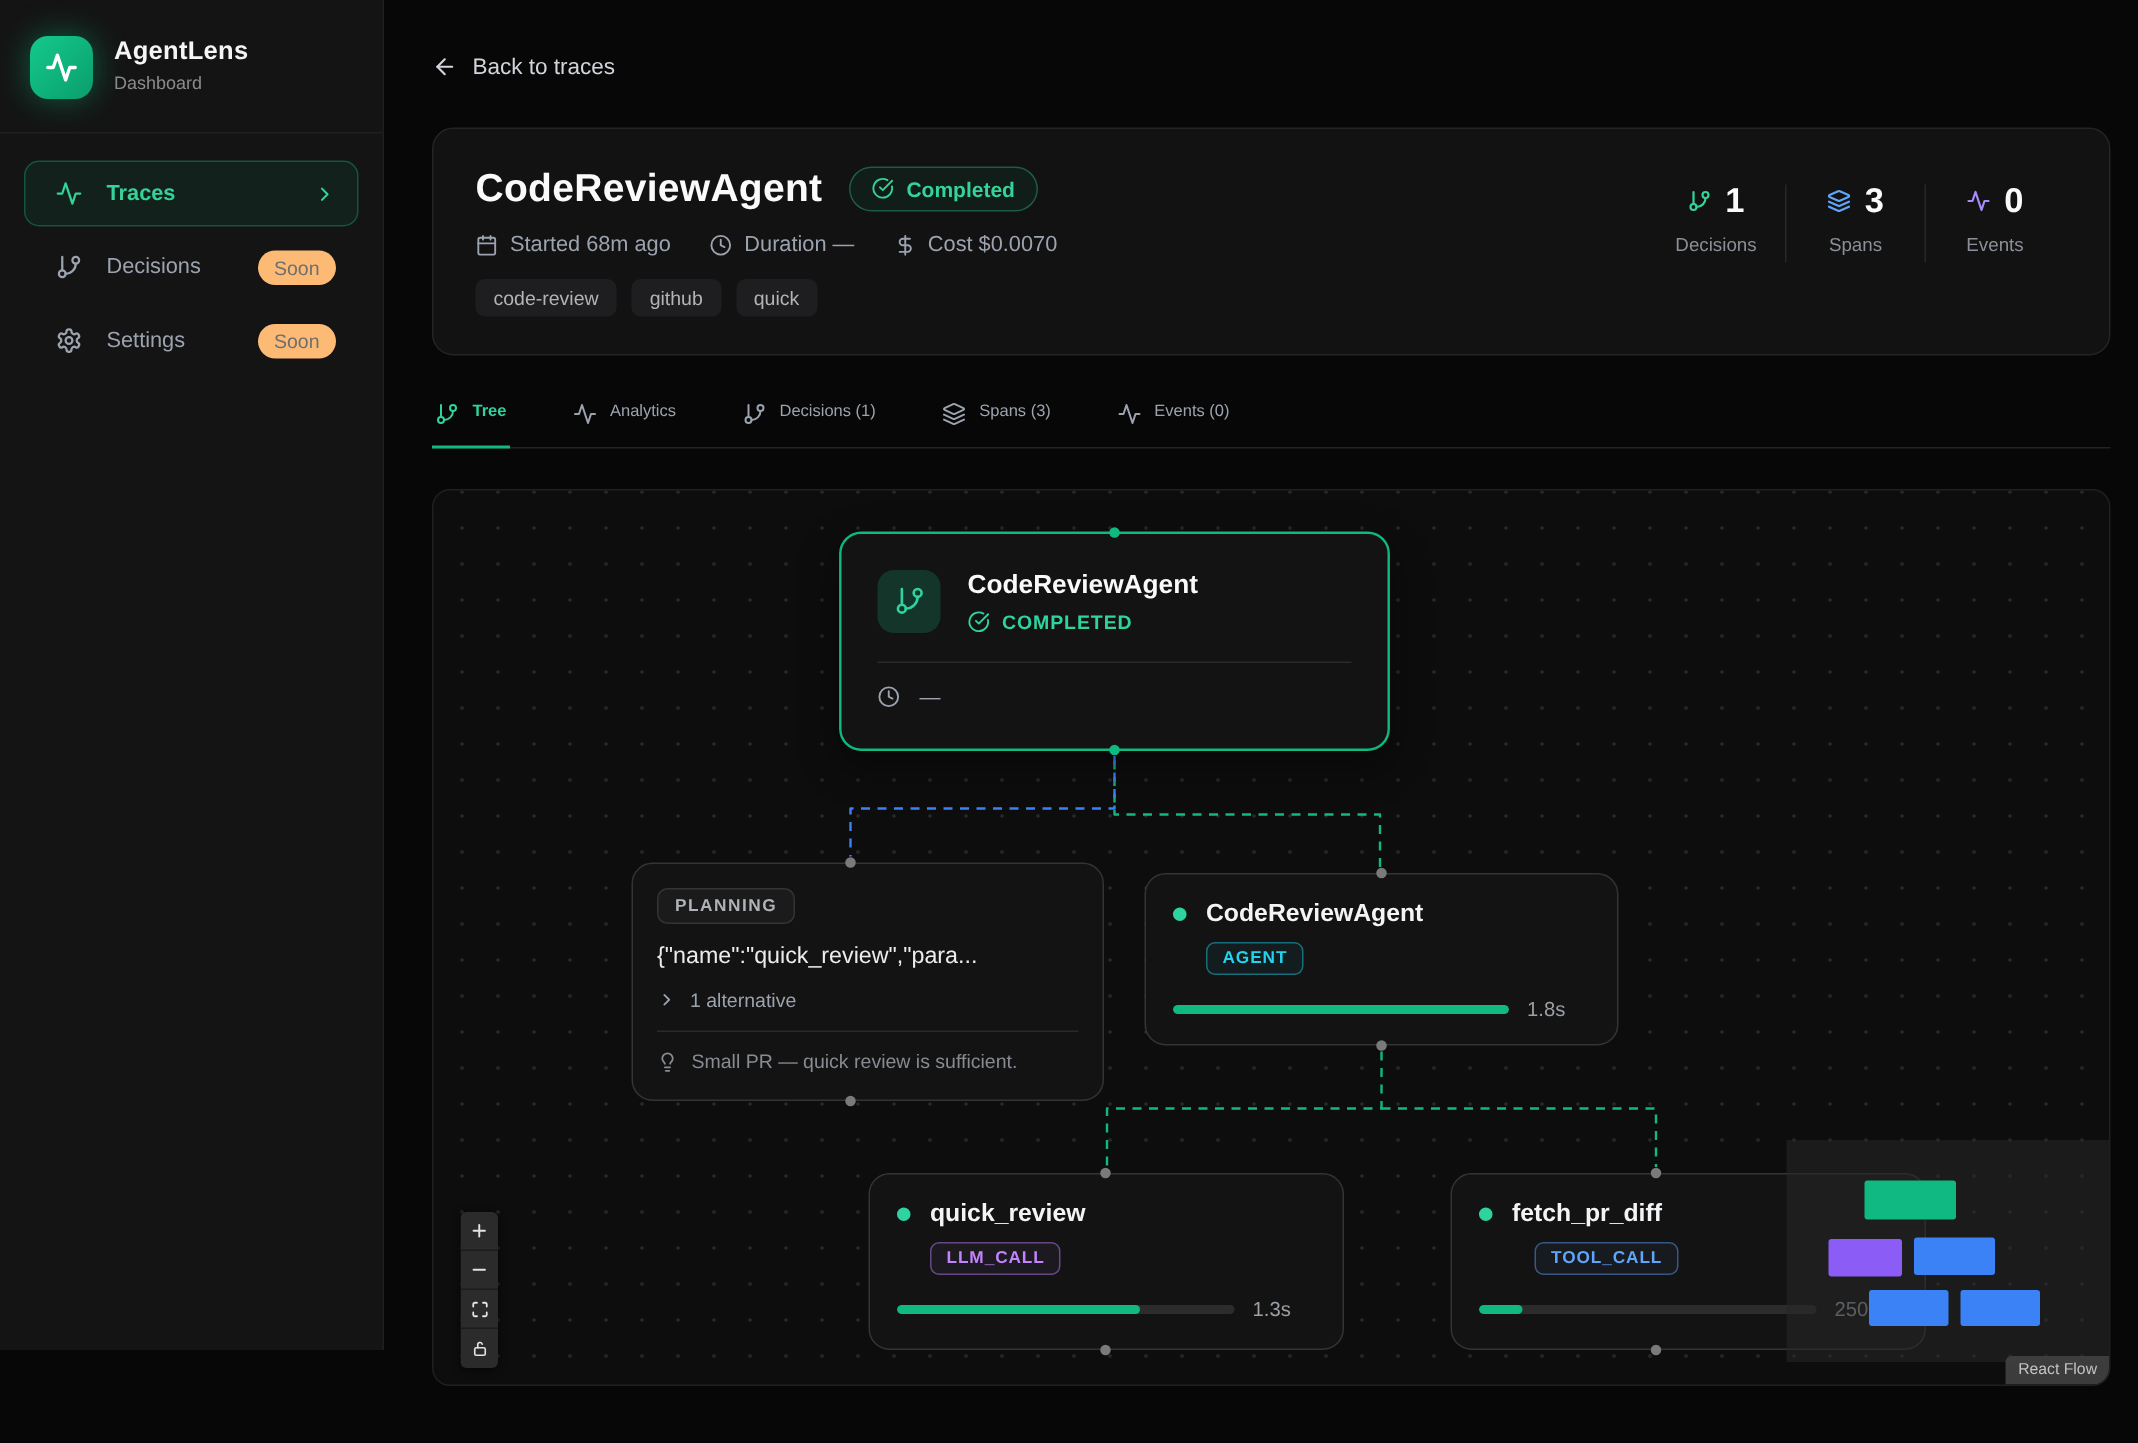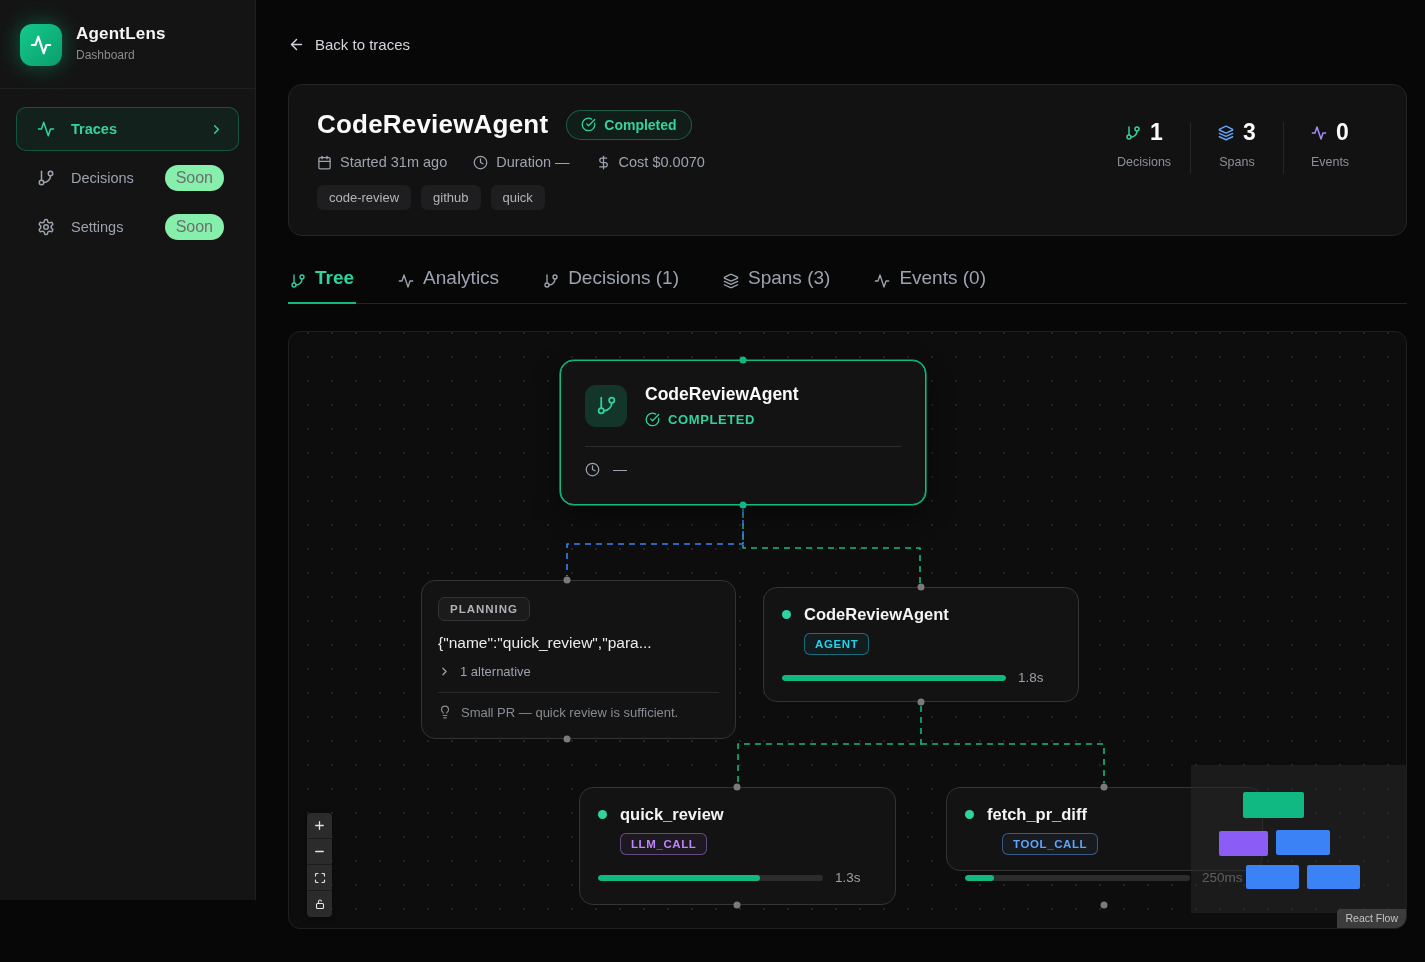--- a/index.html
+++ b/index.html
@@ -33,21 +33,21 @@
     display:flex; align-items:center; gap:16px; height:44px;
     padding:0 14px 0 20px; border-radius:10px; margin-bottom:5px;
     color:#9ca3af; font-size:14.5px; border:1px solid transparent; cursor:pointer;
   }
   .nav-item.active {
     background:rgba(16,185,129,.08);
     border-color:rgba(16,185,129,.35);
     color:#34d399; font-weight:700;
   }
   .nav-grow { flex:1; }
-  .soon { background:#86efac; color:#6e6e6e; font-size:16px; padding:4px 11px; border-radius:999px; }
+  .soon { background:#fdba74; color:#6e6e6e; font-size:13px; padding:4px 11px; border-radius:999px; }
   .version {
     margin:0 16px 28px; border:1px solid #272727; border-radius:10px;
     padding:12px 17px; color:#8a8a8a; font-size:13px;
   }
 
   
   .main { position:absolute; left:257px; top:0; width:1168px; padding:36px 18px 0 31px; }
   .back { display:inline-flex; gap:10px; color:#d1d5db; font-size:15px; cursor:pointer; }
 
   .header-card {
@@ -69,21 +69,21 @@
   .tag { background:#1e1e20; border-radius:6px; padding:5px 12px; font-size:13px; color:#b4b4b8; }
 
   .stats { display:flex; align-items:flex-start; padding-top:10px; }
   .stat { width:92px; text-align:center; }
   .stat-top { display:flex; justify-content:center; align-items:center; gap:9px; font-size:23px; font-weight:700; color:#fafafa; }
   .stat-label { margin-top:9px; font-size:12.5px; color:#8b8f97; }
   .stat-div { width:1px; height:52px; background:#272727; margin-top:3px; }
   .c-green { color:#34d399; } .c-blue { color:#60a5fa; } .c-purple { color:#a78bfa; }
 
   .tabs { display:flex; gap:40px; margin-top:29px; border-bottom:1px solid #232328; }
-  .tab { display:flex; align-items:flex-end; gap:9px; padding:2px 2px 14px; font-size:19px; color:#9ca3af; position:relative; cursor:pointer; }
+  .tab { display:flex; align-items:flex-start; gap:9px; padding:2px 2px 14px; font-size:11px; color:#9ca3af; position:relative; cursor:pointer; }
   .tab.active { color:#2fd3a0; font-weight:600; }
   .tab.active::after { content:""; position:absolute; left:0; right:0; bottom:-1px; height:2px; background:#10b981; }
 
   
   .canvas {
     position:relative; margin-top:27px; width:1119px; height:598px;
     background-color:#0d0d0d;
     background-image:radial-gradient(circle, #242424 1.1px, transparent 1.4px);
     background-size:24px 24px; background-position:7px 13px;
     border:1px solid #202020; border-radius:12px; overflow:hidden;
@@ -110,21 +110,21 @@
   .bar-row { display:flex; align-items:center; gap:12px; margin-top:15px; }
   .track { flex:1; height:6px; border-radius:3px; background:#2c2c2c; overflow:hidden; }
   .fill { height:100%; border-radius:3px; background:#10b981; }
   .dur { font-size:13.5px; color:#9aa0a6; min-width:42px; text-align:left; }
 
   .plan-node { padding:16px; }
   .plan-badge { display:inline-block; padding:5px 11px; border:1px solid #343434; background:#1b1b1b; border-radius:7px; color:#b0b3b8; font-size:11.5px; font-weight:600; letter-spacing:1px; }
   .plan-summary { margin-top:13px; font-size:15.5px; color:#ececec; white-space:nowrap; overflow:hidden; }
   .plan-alt { display:flex; align-items:center; gap:9px; margin-top:12px; color:#9ca3af; font-size:13px; }
   .plan-div { border-top:1px solid #2a2a2a; margin-top:13px; }
-  .plan-reason { display:flex; align-items:flex-start; gap:9px; margin-top:12px; color:#878c93; font-size:13px; }
+  .plan-reason { display:flex; align-items:flex-end; gap:9px; margin-top:12px; color:#878c93; font-size:13px; }
 
   .handle { position:absolute; width:7px; height:7px; border-radius:50%; background:#7a7a7a; transform:translate(-50%,-50%); z-index:3; }
   .handle.green { background:#10b981; }
 
   
   .controls { position:absolute; left:18px; top:481px; width:25px; border-radius:4px; overflow:hidden; box-shadow:0 1px 5px rgba(0,0,0,.55); z-index:5; }
   .ctrl { width:25px; height:26px; background:#2b2b2b; border:none; border-bottom:1px solid #1c1c1c; display:flex; align-items:center; justify-content:center; color:#e3e3e3; cursor:pointer; }
   .ctrl:last-child { border-bottom:none; }
 
   
@@ -208,21 +208,21 @@
         </span>
       </div>
       <div class="meta-row">
         <span class="meta-item">
           <svg width="15" height="15" viewBox="0 0 24 24" fill="none" stroke="currentColor" stroke-width="2" stroke-linecap="round" stroke-linejoin="round">
               <path d="M8 2v4"></path>
               <path d="M16 2v4"></path>
               <rect width="18" height="18" x="3" y="4" rx="2"></rect>
               <path d="M3 10h18"></path>
             </svg>
-          <span>Started 31m ago</span>
+          <span>Started 68m ago</span>
         </span>
         <span class="meta-item">
           <svg width="15" height="15" viewBox="0 0 24 24" fill="none" stroke="currentColor" stroke-width="2" stroke-linecap="round" stroke-linejoin="round">
               <circle cx="12" cy="12" r="10"></circle>
               <polyline points="12 6 12 12 16 14"></polyline>
             </svg>
           <span>Duration —</span>
         </span>
         <span class="meta-item">
           <svg width="15" height="15" viewBox="0 0 24 24" fill="none" stroke="currentColor" stroke-width="2" stroke-linecap="round" stroke-linejoin="round">
@@ -401,21 +401,21 @@
       </div>
       <span class="type-badge llm-badge">LLM_CALL</span>
       <div class="bar-row">
         <div class="track">
             <div class="fill" style="width: 72%;"></div>
           </div>
         <span class="dur">1.3s</span>
       </div>
     </div>
 
-    <div class="node span-node" style="left:657px; top:455px; width:317px; height:84px;">
+    <div class="node span-node" style="left:678px; top:455px; width:317px; height:118px;">
       <div class="span-head">
         <span class="status-dot"></span>
         <span class="span-title">fetch_pr_diff</span>
       </div>
       <span class="type-badge tool-badge">TOOL_CALL</span>
       <div class="bar-row">
         <div class="track">
             <div class="fill" style="width: 13%;"></div>
           </div>
         <span class="dur">250ms</span>

